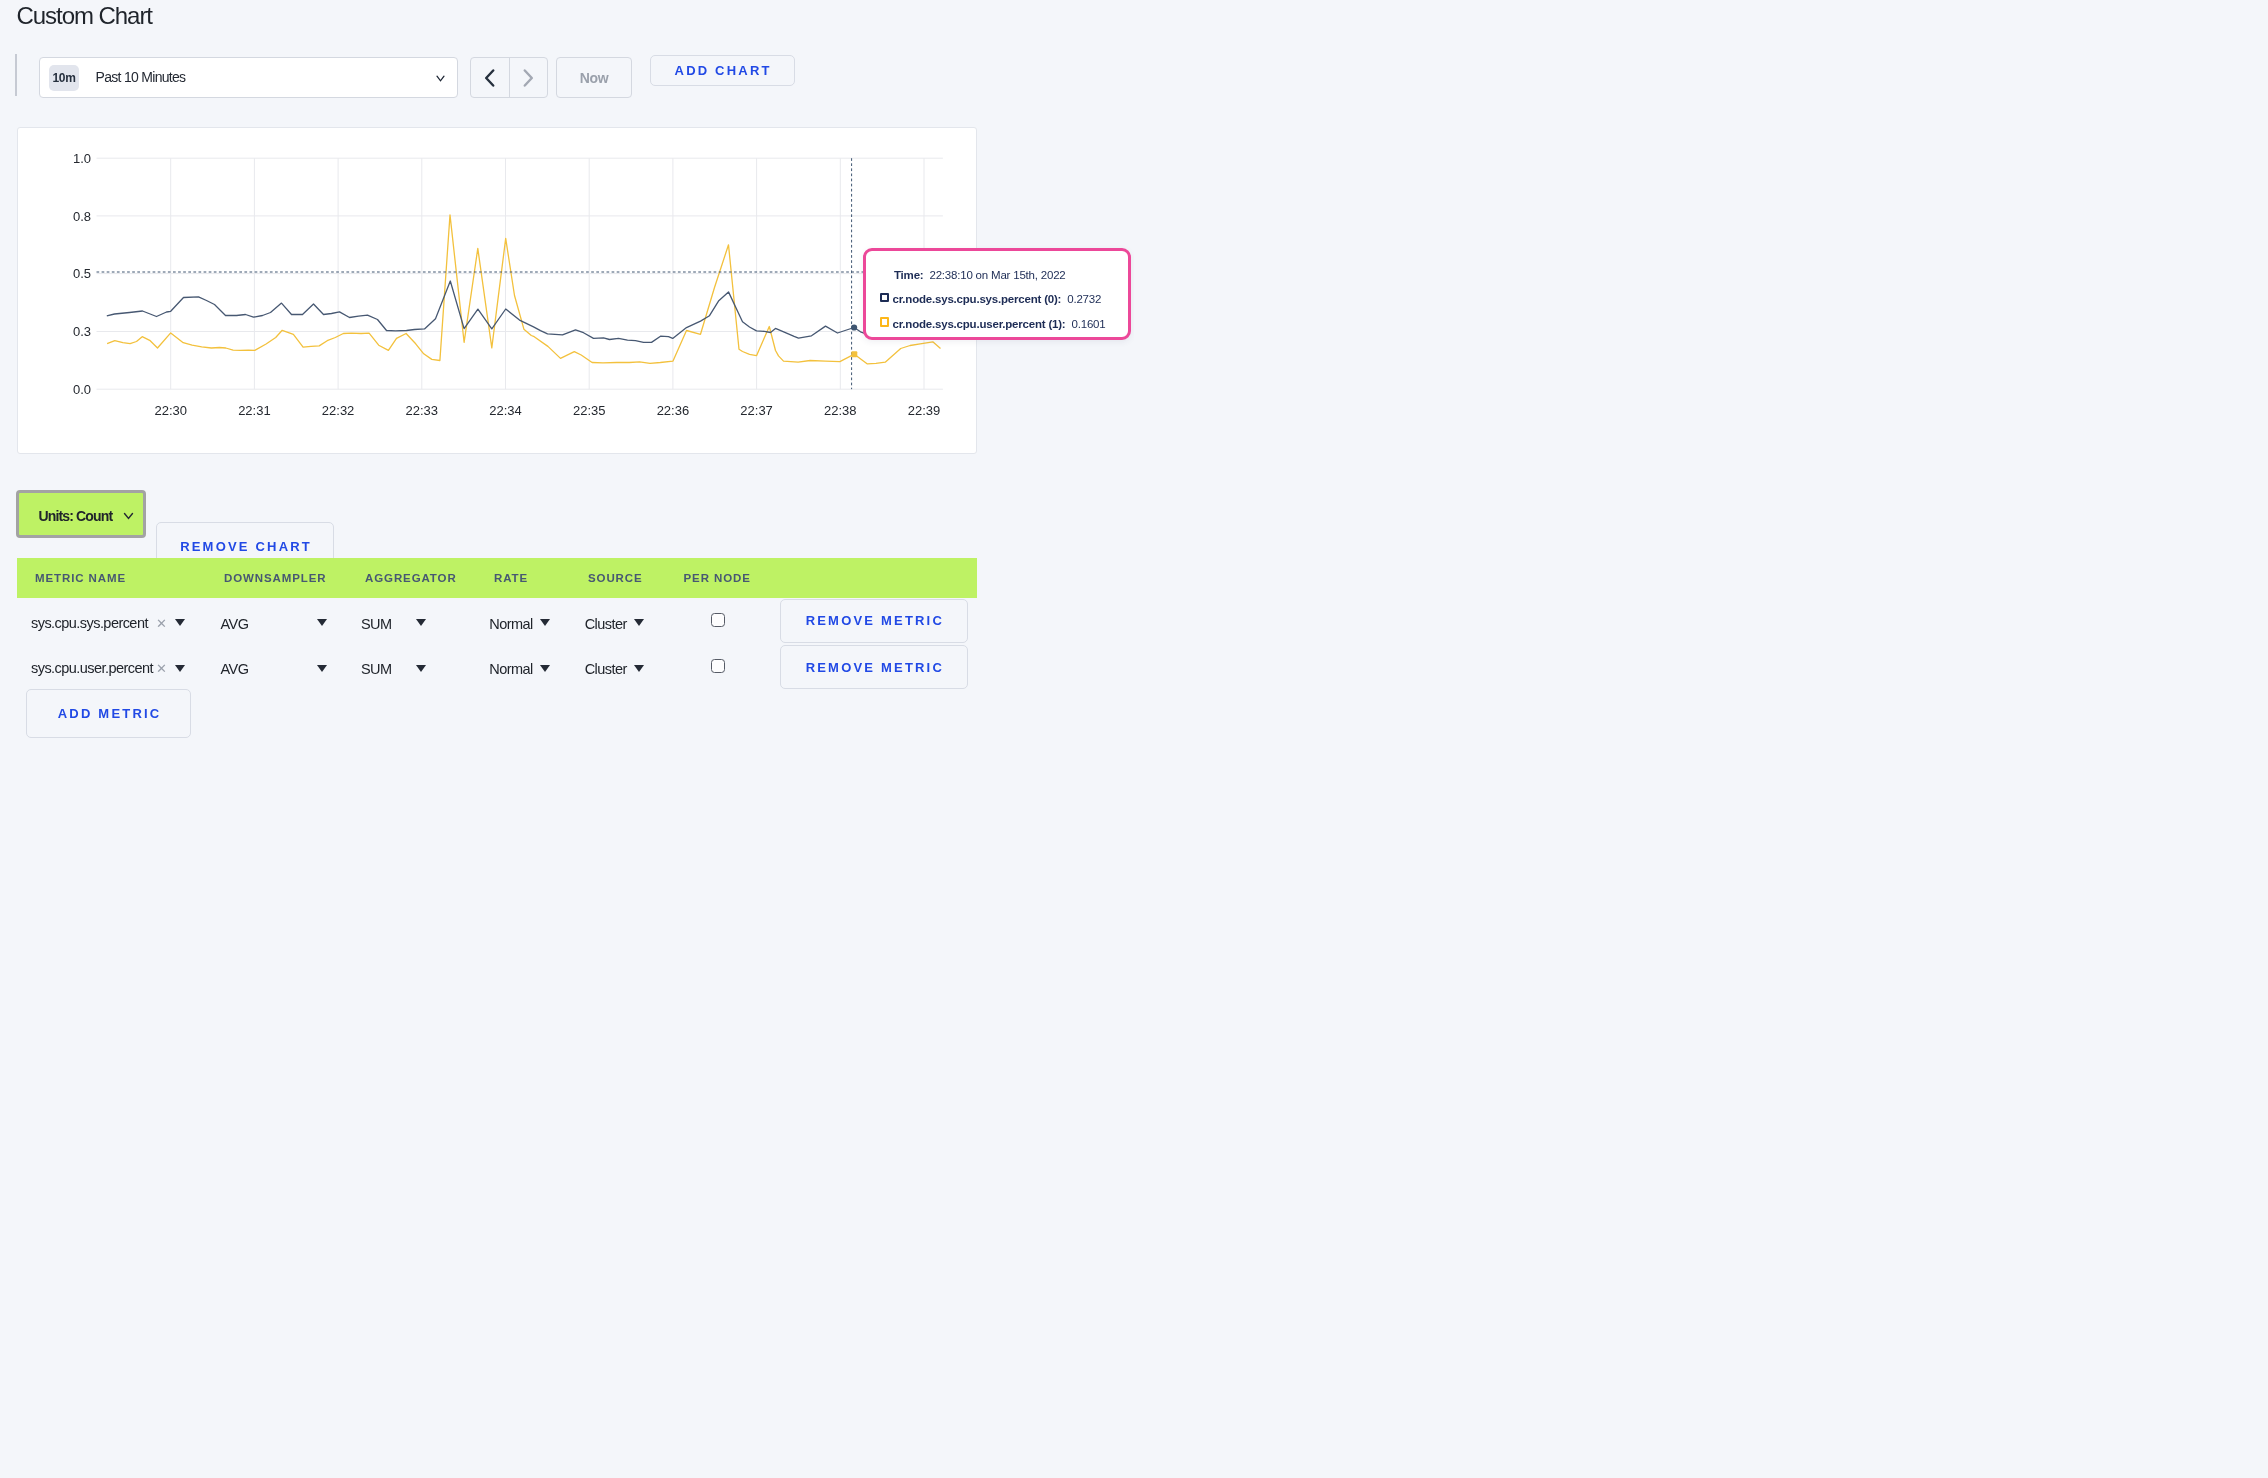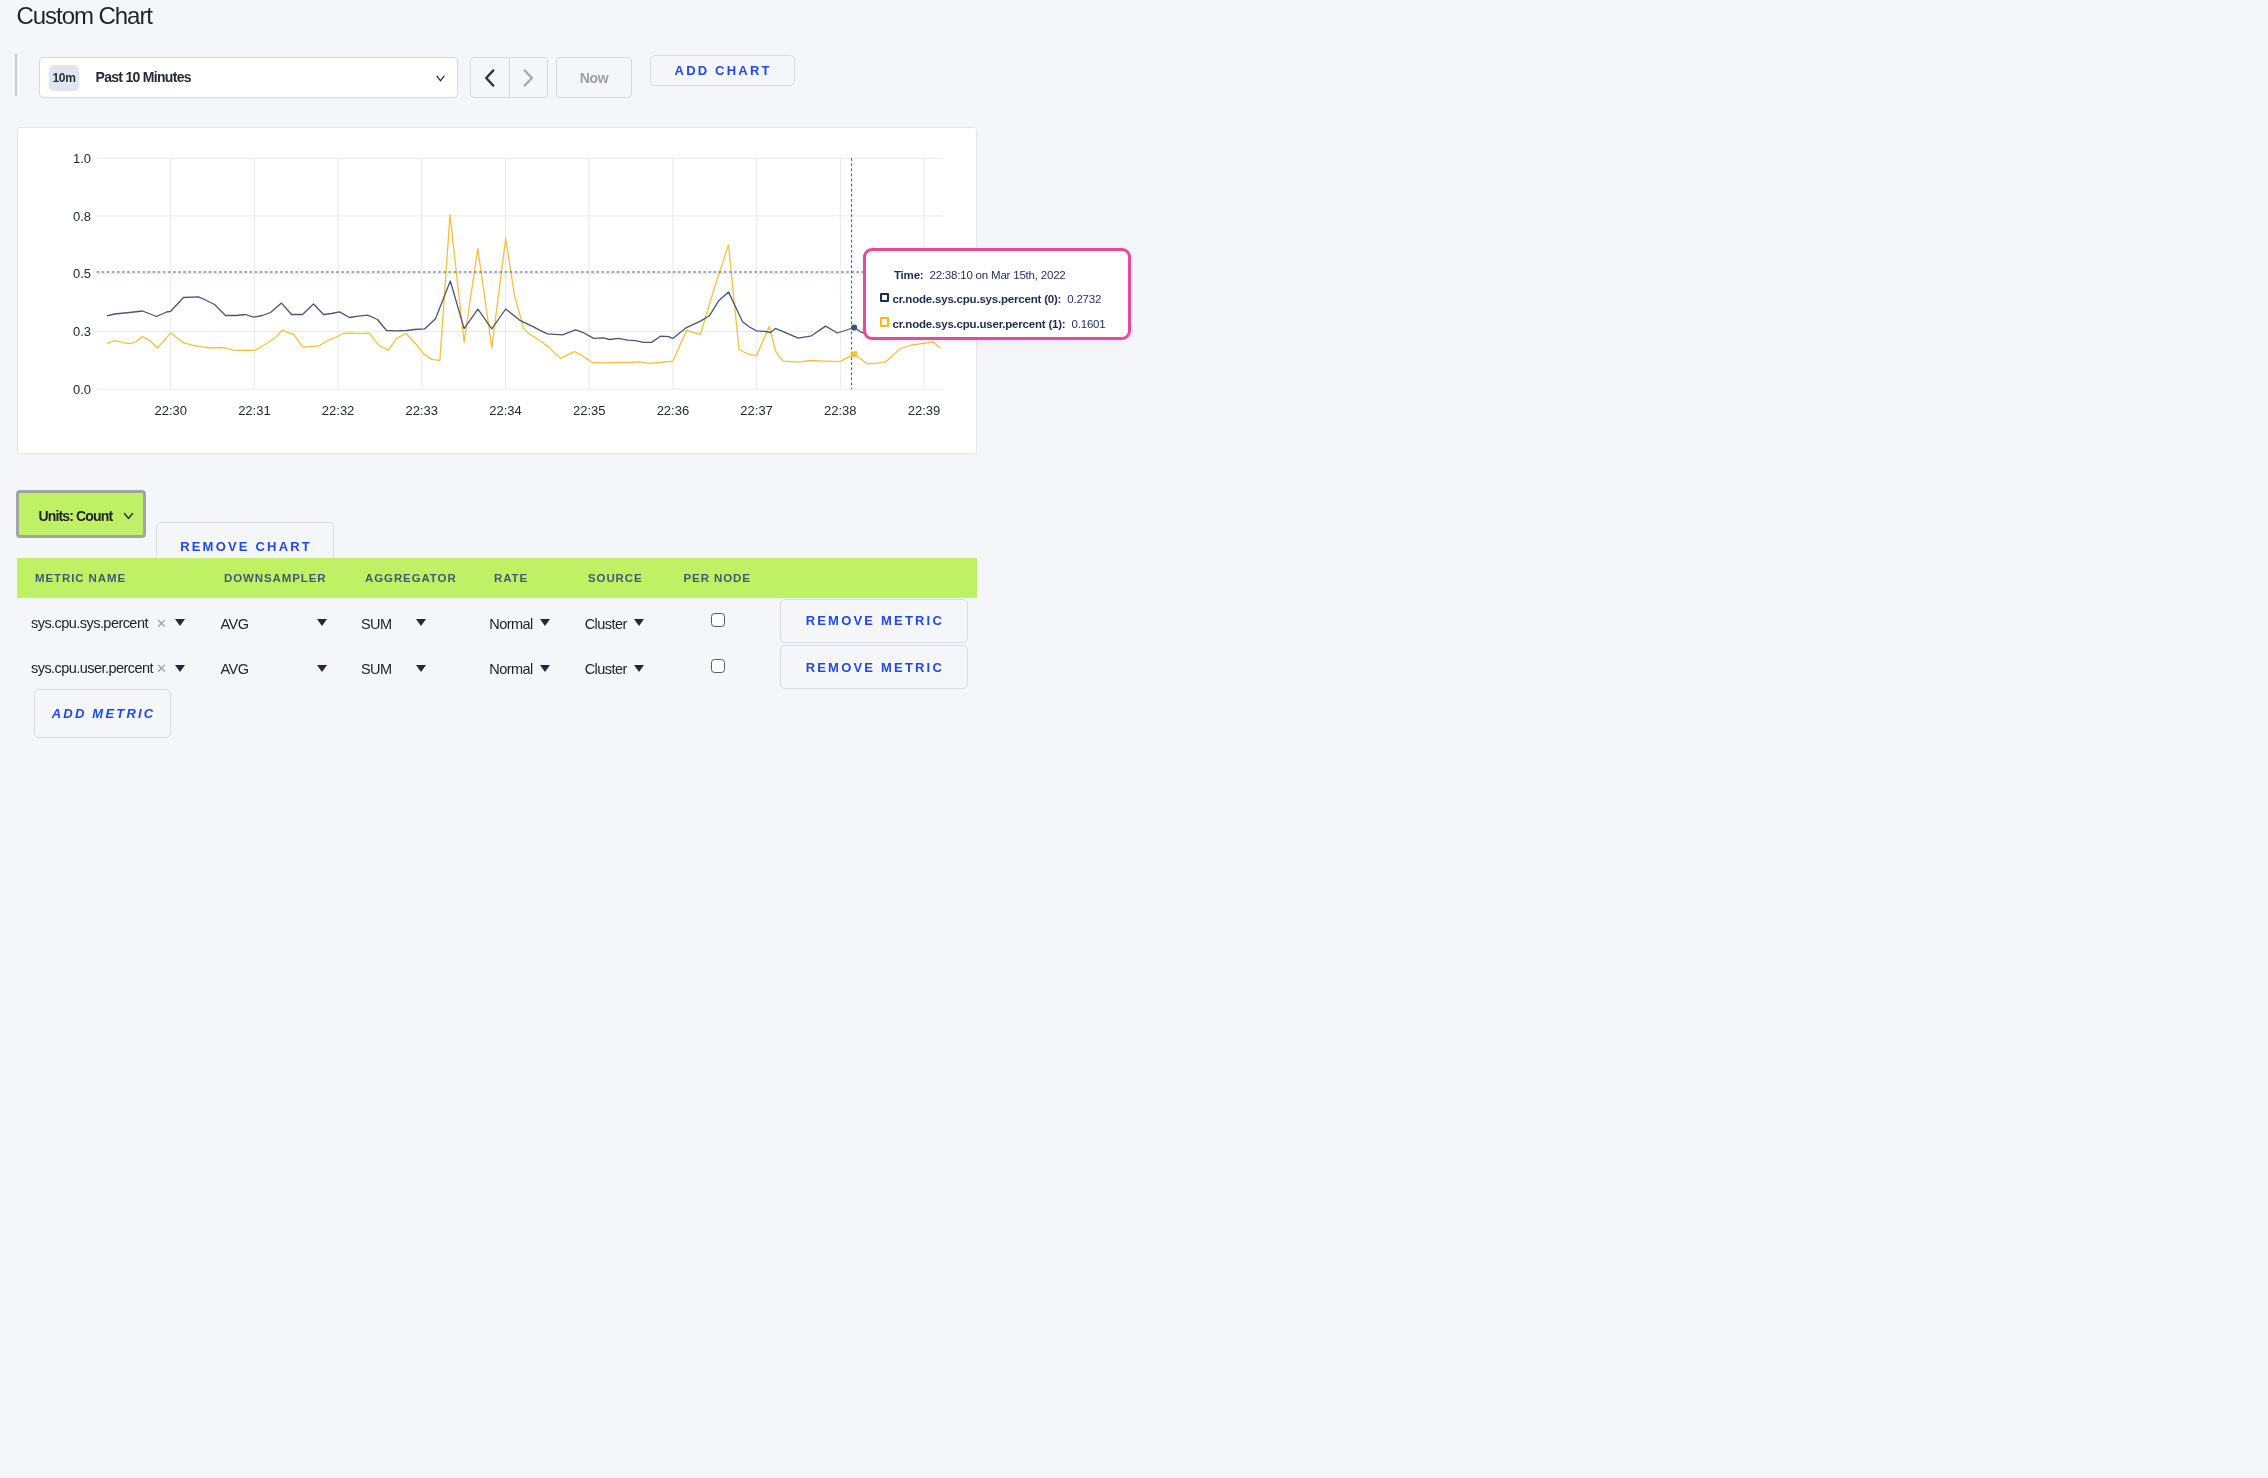--- a/index.html
+++ b/index.html
@@ -3,21 +3,21 @@
 * { margin:0; padding:0; box-sizing:border-box; }
 html,body { width:1134px; height:739px; background:#f4f6fa; font-family:"Liberation Sans",sans-serif; position:relative; overflow:hidden; }
 .abs { position:absolute; }
 .btn { position:absolute; border:1px solid #d8dce5; border-radius:5px; background:transparent;
   color:#2149e5; font-weight:bold; letter-spacing:2.2px; font-size:13px; display:flex; align-items:center; justify-content:center; text-indent:2.2px; }
 h1 { position:absolute; left:16.5px; top:2.2px; font-size:24px; font-weight:400; color:#1f242b; letter-spacing:-1.05px; }
 .vbar { position:absolute; left:15px; top:54px; width:1.5px; height:42px; background:#c6cad3; }
 .dd { position:absolute; left:38.5px; top:57px; width:419px; height:41px; background:#fff; border:1px solid #d4d8e0; border-radius:4px; }
 .badge { position:absolute; left:9.5px; top:7px; width:30px; height:26px; background:#e2e5ed; border-radius:5px;
   font-size:12px; font-weight:bold; letter-spacing:-0.3px; color:#26303e; display:flex; align-items:center; justify-content:center; }
-.ddlabel { position:absolute; left:56px; top:11.2px; font-size:14px; letter-spacing:-0.7px; color:#242933;font-weight:bold; }
+.ddlabel { position:absolute; left:56px; top:11.2px; font-size:14px; letter-spacing:-0.7px; color:#242933; }
 .arrows { position:absolute; left:470px; top:57px; width:78px; height:41px; background:transparent; border:1px solid #d4d8e0; border-radius:4px; display:flex; }
 .arrows > div { flex:1; display:flex; align-items:center; justify-content:center; }
 .arrows > div:first-child { border-right:1px solid #d4d8e0; }
 .nowbtn { position:absolute; left:556px; top:57px; width:76px; height:41px; border:1px solid #d4d8e0; border-radius:4px;
   color:#9aa0ab; font-size:14px; letter-spacing:-0.4px; font-weight:bold; display:flex; align-items:center; justify-content:center; }
 .card { position:absolute; left:16.5px; top:126.5px; width:960px; height:327px; background:#fff; border:1px solid #e3e6ec; border-radius:3px; }
 .yl { font-size:13px; fill:#24282f; text-anchor:end; font-family:"Liberation Sans",sans-serif; }
 .xl { font-size:13px; fill:#24282f; text-anchor:middle; font-family:"Liberation Sans",sans-serif; }
 .ln { fill:none; stroke-width:1.3; stroke-linejoin:round; }
 .tooltip { position:absolute; left:863px; top:248px; width:268px; height:91.5px; background:#fff;
@@ -142,12 +142,12 @@
 <div class="cell" style="left:220.5px;top:661px;">AVG</div>
 <span class="tri abs" style="left:317px;top:664.5px;"></span>
 <div class="cell" style="left:361px;top:661px;">SUM</div>
 <span class="tri abs" style="left:415.5px;top:664.5px;"></span>
 <div class="cell" style="left:489.3px;top:661px;">Normal</div>
 <span class="tri abs" style="left:539.5px;top:664.5px;"></span>
 <div class="cell" style="left:584.7px;top:661px;">Cluster</div>
 <span class="tri abs" style="left:634px;top:664.5px;"></span>
 <div class="cb" style="left:711px;top:658.5px;"></div>
 <div class="btn" style="left:780px;top:645.4px;width:187.5px;height:43.8px;">REMOVE METRIC</div>
-<div class="btn" style="left:34px;top:688.5px;width:137px;height:49px;font-style:italic;">ADD METRIC</div>
+<div class="btn" style="left:26px;top:688.5px;width:165px;height:49px;">ADD METRIC</div>
 </body></html>

